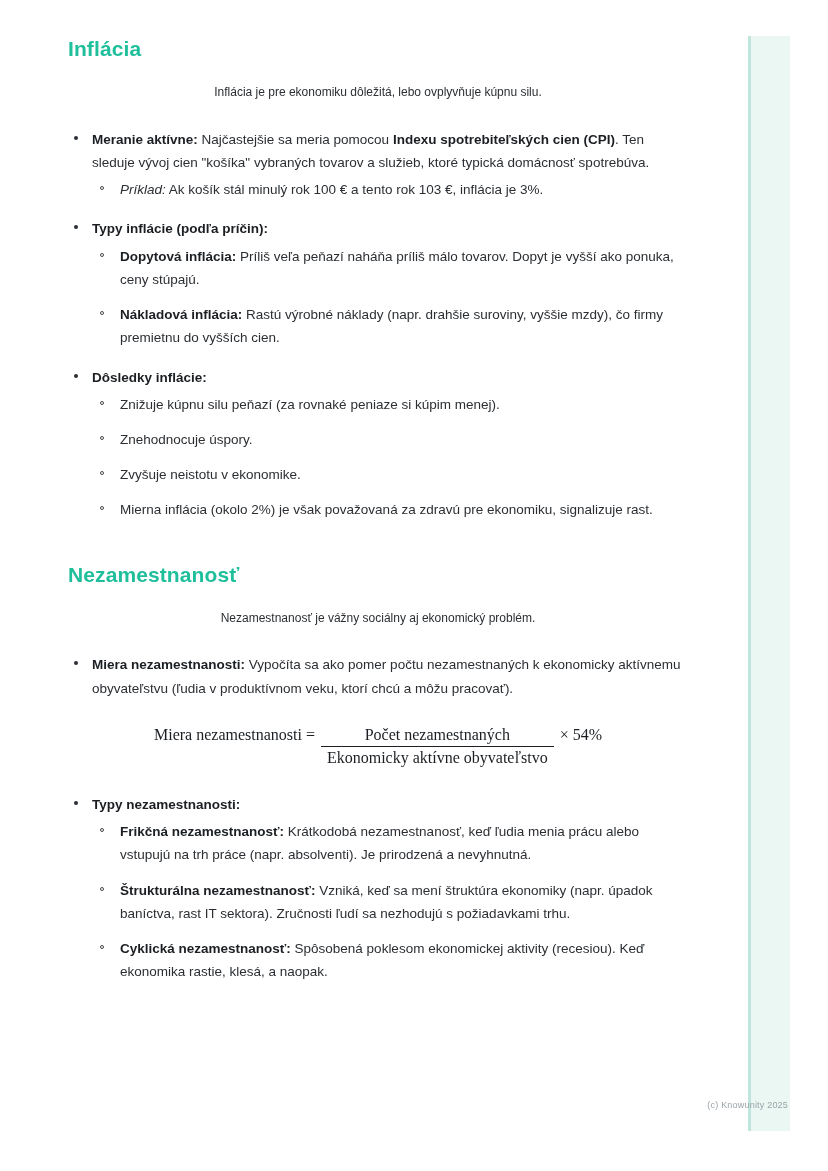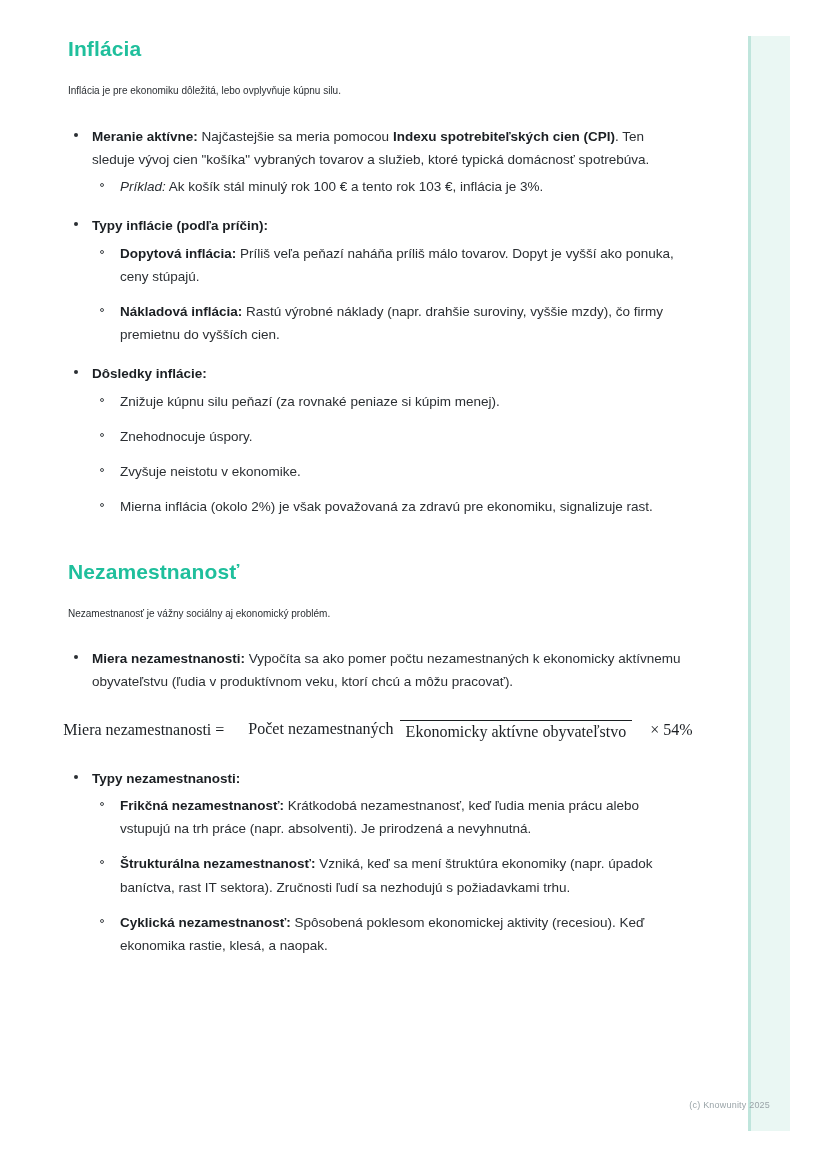--- a/index.html
+++ b/index.html
@@ -45,24 +45,25 @@
     font-weight: bold;
     letter-spacing: 0.1px;
     margin: 0 0 22px 0;
     line-height: 1.2;
   }
   h2.section-heading.second {
     margin-top: 40px;
   }
 
   p.intro {
-    font-size: 10px;
+    font-size: 12px;
     color: #2b2f33;
     line-height: 1.55;
     margin: 0 0 26px 0;
+    text-align: center;
   }
 
   ul.lvl1 {
     list-style: none;
     margin: 0;
     padding: 0;
   }
   ul.lvl1 > li.item {
     position: relative;
     padding-left: 24px;
@@ -121,27 +122,27 @@
   .formula-block {
     margin: 26px 0 26px 0;
     display: flex;
     justify-content: center;
   }
   .formula {
     font-family: "Liberation Serif", serif;
     font-size: 16px;
     color: #1b1f23;
     display: flex;
-    align-items: center;
-    gap: 16px;
+    align-items: flex-start;
+    gap: 4px;
   }
   .formula .lhs { white-space: nowrap; }
   .formula .frac {
     display: inline-flex;
-    flex-direction: row;
+    flex-direction: column;
     align-items: center;
     vertical-align: middle;
     margin: 0 2px;
   }
   .formula .num {
     padding: 0 6px 2px 6px;
     white-space: nowrap;
   }
   .formula .den {
     border-top: 1.4px solid #1b1f23;
@@ -150,21 +151,21 @@
   }
   .formula .tail { white-space: nowrap; }
 
   
   .footer {
     position: absolute;
     left: 0;
     top: 1100px;
     width: 790px;
     text-align: right;
-    padding-right: 20px;
+    padding-right: 2px;
     box-sizing: border-box;
     font-size: 9px;
     color: #9aa4a8;
     letter-spacing: 0.2px;
   }
 </style>
 </head>
 <body>
 
 <div class="edge-strip"></div>

